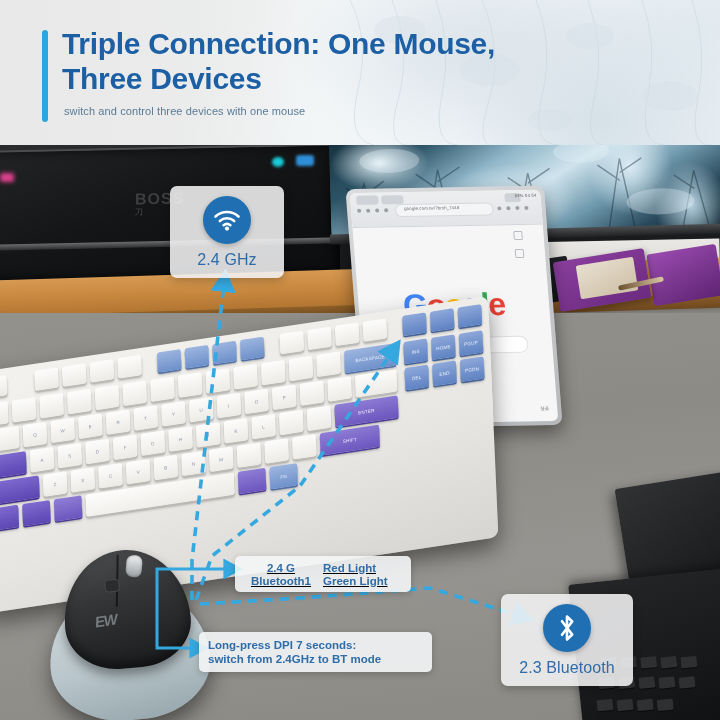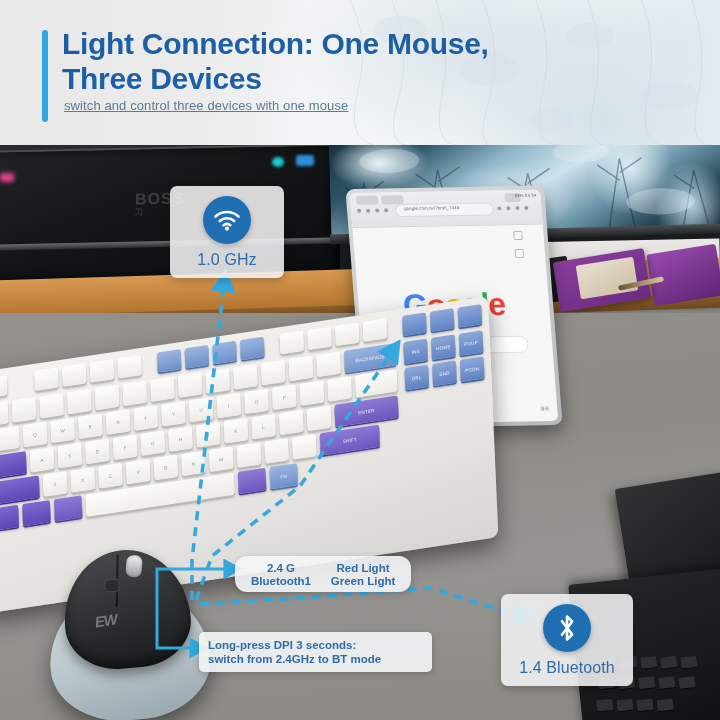--- a/index.html
+++ b/index.html
@@ -31,22 +31,22 @@
   .accent-bar{
     position:absolute;left:42px;top:30px;width:6px;height:92px;border-radius:3px;
     background:#2ba6de;
   }
   .title{
     position:absolute;left:62px;top:26px;width:610px;
     font-size:30px;font-weight:bold;line-height:35px;letter-spacing:-.3px;
     color:#1d5fa4;white-space:pre-line;
   }
   .subtitle{
-    position:absolute;left:64px;top:98px;
-    font-size:13px;color:#5a7b96;letter-spacing:.1px;text-decoration:underline;
+    position:absolute;left:64px;top:105px;
+    font-size:11px;color:#5a7b96;letter-spacing:.1px;
   }
 
   
   .scene{position:absolute;left:0;top:145px;width:720px;height:575px;overflow:hidden;
          background:#8d8b86;}
 
   
   .backwall{position:absolute;left:0;top:0;width:720px;height:130px;
     background:linear-gradient(180deg,#2a2b2d,#18191b);}
 
@@ -270,30 +270,31 @@
     display:flex;align-items:center;justify-content:center;
     box-shadow:0 2px 5px rgba(0,0,0,.25);
   }
   .card .cap{
     margin-top:7px;font-size:16px;color:#2f6ca8;letter-spacing:.1px;white-space:nowrap;
   }
 
   
   .legend{
     position:absolute;left:235px;top:556px;width:160px;padding:5px 8px;
-    background:rgba(244,245,246,.9);border-radius:12px;
+    background:rgba(244,245,246,.9);border-radius:5px;
     box-shadow:0 2px 7px rgba(0,0,0,.2);
+    text-decoration:underline;
   }
   .legend table{border-collapse:collapse;width:100%;}
   .legend td{
     font-size:11.5px;color:#2f6ca8;padding:.5px 0;white-space:nowrap;
     font-weight:bold;
   }
   .legend td.c1{width:76px;text-align:center;}
-  .legend td.c2{text-align:center;padding-left:4px;margin-left:32px;}
+  .legend td.c2{text-align:left;padding-left:4px;margin-left:32px;}
 
   
   .note{
     position:absolute;left:199px;top:632px;width:215px;padding:6px 9px;
     background:rgba(244,245,246,.9);border-radius:5px;
     box-shadow:0 2px 7px rgba(0,0,0,.2);
     font-size:11.5px;line-height:14px;color:#2f6ca8;font-weight:bold;
     white-space:pre-line;
   }
 
@@ -321,21 +322,21 @@
         <ellipse cx="60" cy="30" rx="26" ry="14"></ellipse>
         <ellipse cx="150" cy="70" rx="30" ry="16"></ellipse>
         <ellipse cx="250" cy="36" rx="24" ry="13"></ellipse>
         <ellipse cx="330" cy="96" rx="28" ry="15"></ellipse>
         <ellipse cx="210" cy="120" rx="22" ry="11"></ellipse>
       </g>
     </svg>
     <div class="fade-l"></div>
 
     <div class="accent-bar"></div>
-    <div class="title">Light Connection: One Mouse,
+    <div class="title">Triple Connection: One Mouse,
 Three Devices</div>
     <div class="subtitle">switch and control three devices with one mouse</div>
   </div>
 
   <div class="scene">
 
     <div class="backwall"></div>
 
     <div class="speaker"></div>
     <div class="speaker-edge"></div>
@@ -570,44 +571,44 @@
     <div class="badge">
       <svg width="30" height="24" viewBox="0 0 30 24">
         <g fill="none" stroke="#ffffff" stroke-width="2.6" stroke-linecap="round">
           <path d="M3.5 8.5 A17 17 0 0 1 26.5 8.5"></path>
           <path d="M7.8 13 A11 11 0 0 1 22.2 13"></path>
           <path d="M11.6 17.2 A5.6 5.6 0 0 1 18.4 17.2"></path>
         </g>
         <circle cx="15" cy="20.6" r="2.1" fill="#ffffff"></circle>
       </svg>
     </div>
-    <div class="cap">1.0 GHz</div>
+    <div class="cap">2.4 GHz</div>
   </div>
 
 
   <div class="card" style="left:501px;top:594px;width:132px;height:92px;">
     <div class="badge">
       <svg width="24" height="30" viewBox="0 0 24 30">
         <path d="M7 8.2 L17.2 21.5 L12 26.5 L12 3.5 L17.2 8.5 L7 21.8" fill="none" stroke="#ffffff" stroke-width="2.6" stroke-linecap="round" stroke-linejoin="round"></path>
       </svg>
     </div>
-    <div class="cap">1.4 Bluetooth</div>
+    <div class="cap">2.3 Bluetooth</div>
   </div>
 
   <div class="legend">
     <table>
       <tbody>
           <tr>
         <td class="c1">2.4 G</td>
         <td class="c2">Red Light</td>
       </tr>
       <tr>
         <td class="c1">Bluetooth1</td>
         <td class="c2">Green Light</td>
       </tr>
     </tbody>
       </table>
   </div>
 
-  <div class="note">Long-press DPI 3 seconds:
+  <div class="note">Long-press DPI 7 seconds:
 switch from 2.4GHz to BT mode</div>
 
 </div>
 
 </body></html>

